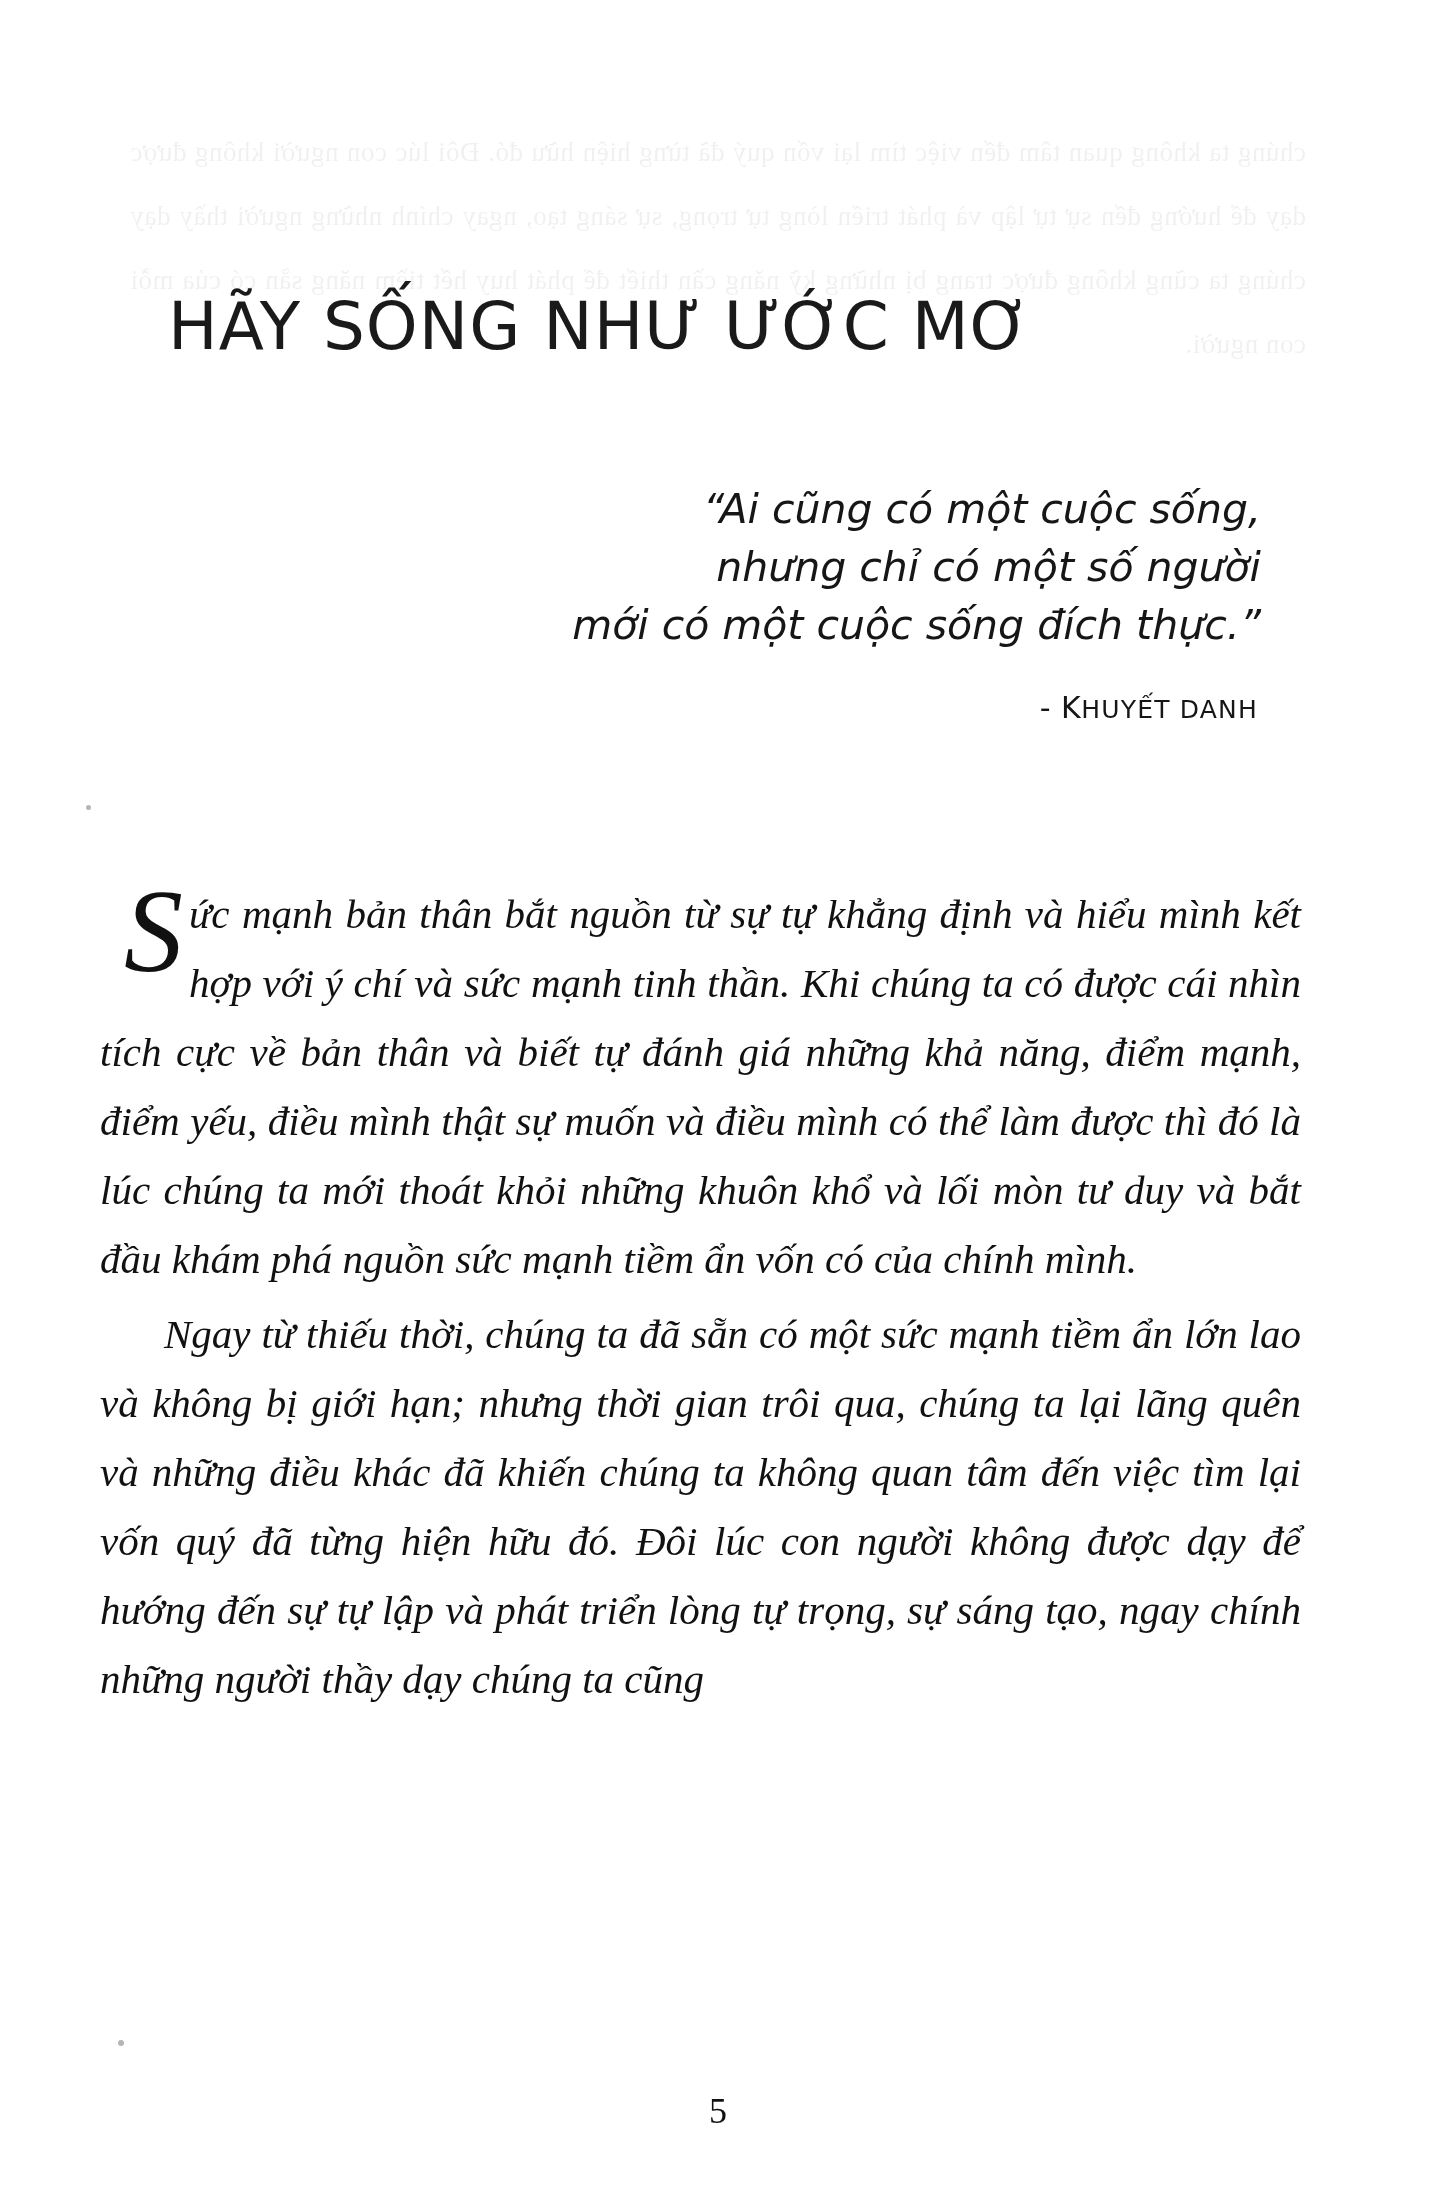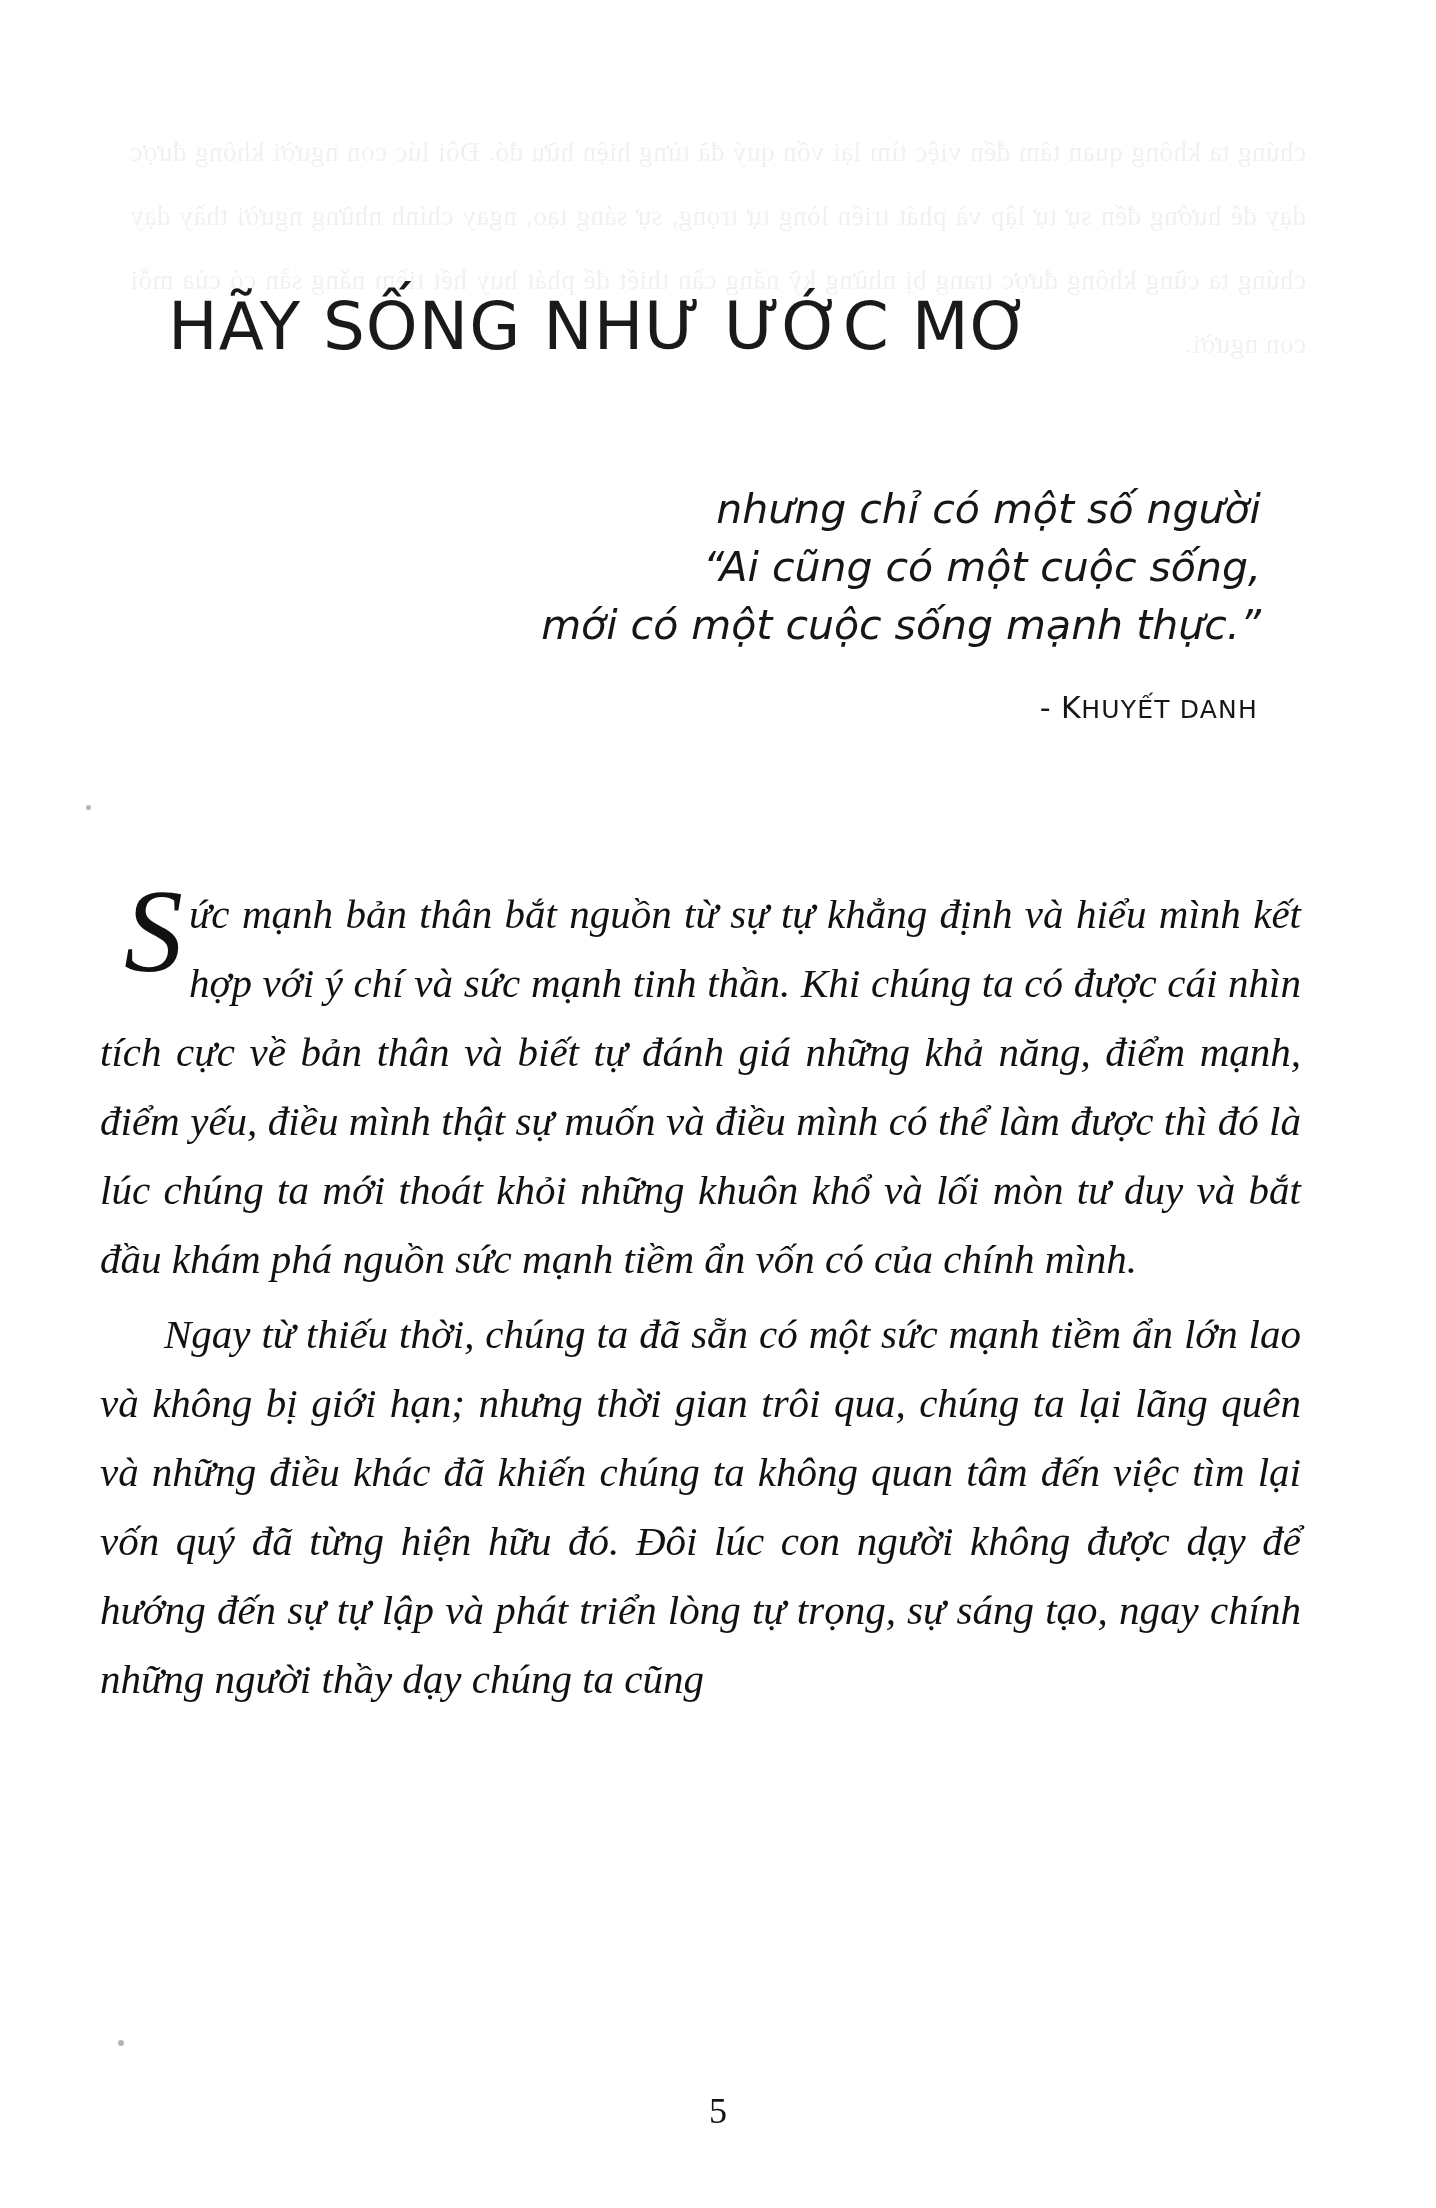--- a/index.html
+++ b/index.html
@@ -136,23 +136,23 @@
 </head>
 <body>
 
 <div class="bleed">chúng ta không quan tâm đến việc tìm lại vốn quý đã từng hiện hữu đó. Đôi lúc con người không được dạy để hướng đến sự tự lập và phát triển lòng tự trọng, sự sáng tạo, ngay chính những người thầy dạy chúng ta cũng không được trang bị những kỹ năng cần thiết để phát huy hết tiềm năng sẵn có của mỗi con người.</div>
 
 <div class="page">
 
   <h1 class="title">HÃY SỐNG NHƯ ƯỚC MƠ</h1>
 
   <div class="epigraph">
+    <div>“Ai cũng có một cuộc sống,</div>
     <div>nhưng chỉ có một số người</div>
-    <div>“Ai cũng có một cuộc sống,</div>
-    <div>mới có một cuộc sống mạnh thực.”</div>
+    <div>mới có một cuộc sống đích thực.”</div>
   </div>
 
   <div class="attribution"><span>- </span><span class="firstcap">K</span><span class="smallcaps">HUYẾT DANH</span></div>
 
   <div class="body-text">
     <p class="para first"><span class="dropcap">S</span><span>ức mạnh bản thân bắt nguồn từ sự tự khẳng định và hiểu mình kết hợp với ý chí và sức mạnh tinh thần. Khi chúng ta có được cái nhìn tích cực về bản thân và biết tự đánh giá những khả năng, điểm mạnh, điểm yếu, điều mình thật sự muốn và điều mình có thể làm được thì đó là lúc chúng ta mới thoát khỏi những khuôn khổ và lối mòn tư duy và bắt đầu khám phá nguồn sức mạnh tiềm ẩn vốn có của chính mình.</span></p>
     <p class="para">Ngay từ thiếu thời, chúng ta đã sẵn có một sức mạnh tiềm ẩn lớn lao và không bị giới hạn; nhưng thời gian trôi qua, chúng ta lại lãng quên và những điều khác đã khiến chúng ta không quan tâm đến việc tìm lại vốn quý đã từng hiện hữu đó. Đôi lúc con người không được dạy để hướng đến sự tự lập và phát triển lòng tự trọng, sự sáng tạo, ngay chính những người thầy dạy chúng ta cũng</p>
   </div>
 
   <div class="page-number">5</div>

